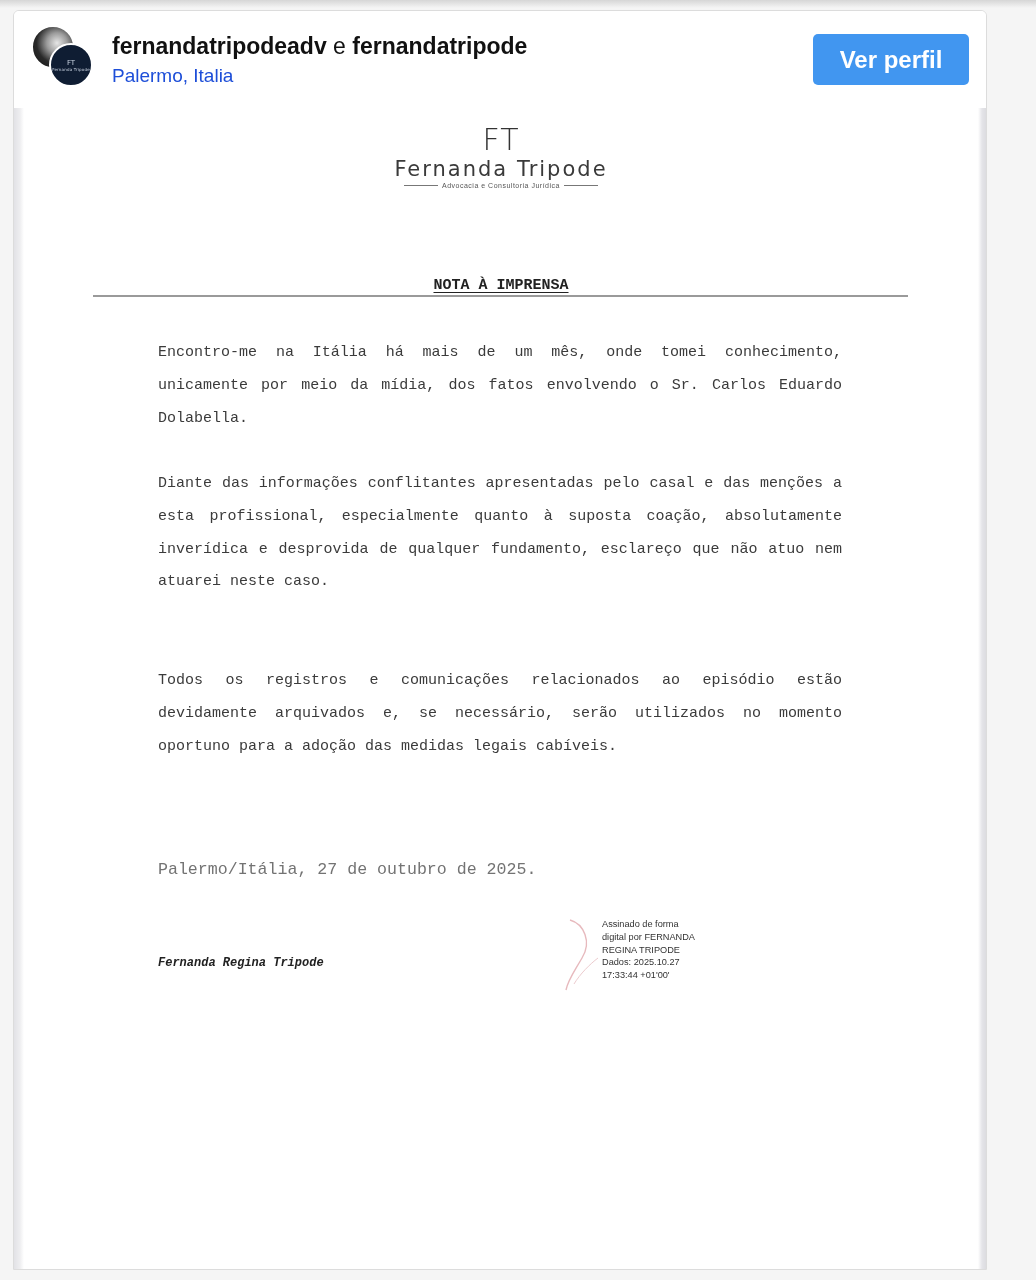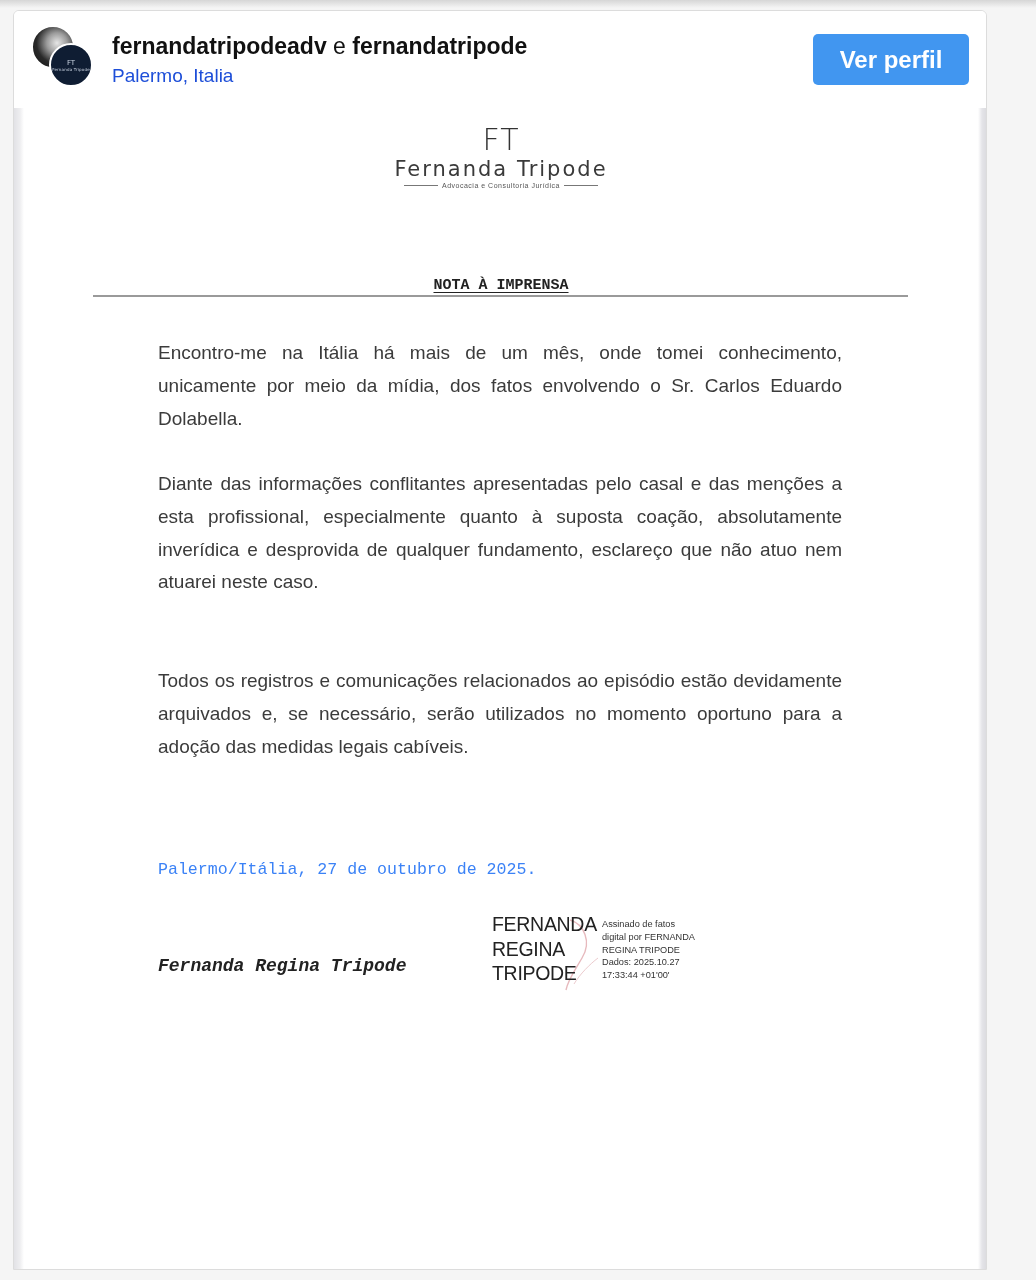--- a/index.html
+++ b/index.html
@@ -79,33 +79,33 @@
     .rule {
       position: absolute; left: 79px; top: 187px; width: 815px; height: 2px; background: #9a9a9a;
     }
     .doc-title {
       position: absolute; left: 0; width: 974px; top: 137px; text-align: center;
       font-family: "Liberation Mono", monospace; font-weight: 700; font-size: 15px; color: #222; margin-top: 32px;
     }
     .doc-title span { text-decoration: underline; text-underline-offset: 3px; }
     .para {
       position: absolute; left: 144px; width: 684px;
-      font-family: Liberation Sans, sans-serif; font-size: 19px; line-height: 32.8px;
+      font-family: Liberation Mono, monospace; font-size: 15px; line-height: 32.8px;
       color: #3b3b3b; text-align: justify; text-align-last: left;
     }
     .p1 { top: 229px; }
     .p2 { top: 360px; }
     .p3 { top: 557px; }
     .place-date {
       position: absolute; left: 144px; top: 752px;
-      font-family: "Liberation Mono", monospace; font-size: 16.6px; color: #3b82f6;
+      font-family: "Liberation Mono", monospace; font-size: 16.6px; color: #737373;
     }
     .signer {
       position: absolute; left: 144px; top: 848px;
-      font-family: "Liberation Mono", monospace; font-size: 18px; font-weight: 700; font-style: italic; color: #222;
+      font-family: "Liberation Mono", monospace; font-size: 12px; font-weight: 700; font-style: italic; color: #222;
     }
     .dsig { position: absolute; left: 478px; top: 804px; width: 240px; height: 80px; }
     .dsig .nm {
       position: absolute; left: 0; top: 0;
       font-family: "Liberation Sans", sans-serif; font-size: 19.5px; line-height: 24.5px; color: #222;
       letter-spacing: -0.3px;
     }
     .dsig .swoosh {
       position: absolute; left: 70px; top: 2px; width: 40px; height: 78px;
     }
@@ -161,27 +161,22 @@
     <p class="para p2">Diante das informações conflitantes apresentadas pelo casal e das menções a esta profissional, especialmente quanto à suposta coação, absolutamente inverídica e desprovida de qualquer fundamento, esclareço que não atuo nem atuarei neste caso.</p>
 
     <div class="place-date">Palermo/Itália, 27 de outubro de 2025.</div>
     <div class="signer">Fernanda Regina Tripode</div>
 
     <div class="dsig">
       <svg class="swoosh" viewBox="0 0 40 78">
         <path d="M8 6 C 22 10, 30 28, 20 44 C 12 58, 6 66, 4 76" stroke="#e7b9bd" stroke-width="1.4" fill="none"></path>
         <path d="M12 70 C 18 60, 28 50, 36 44" stroke="#eccbce" stroke-width="1" fill="none"></path>
       </svg>
-      <div class="nm">
-        <div>FERNANDA</div>
-        <div>REGINA</div>
-        <div>TRIPODE</div>
-      </div>
       <div class="info">
-        <div>Assinado de fatos</div>
+        <div>Assinado de forma</div>
         <div>digital por FERNANDA</div>
         <div>REGINA TRIPODE</div>
         <div>Dados: 2025.10.27</div>
         <div>17:33:44 +01'00'</div>
       </div>
     </div>
   </div>
 </div>
 
 </body></html>

